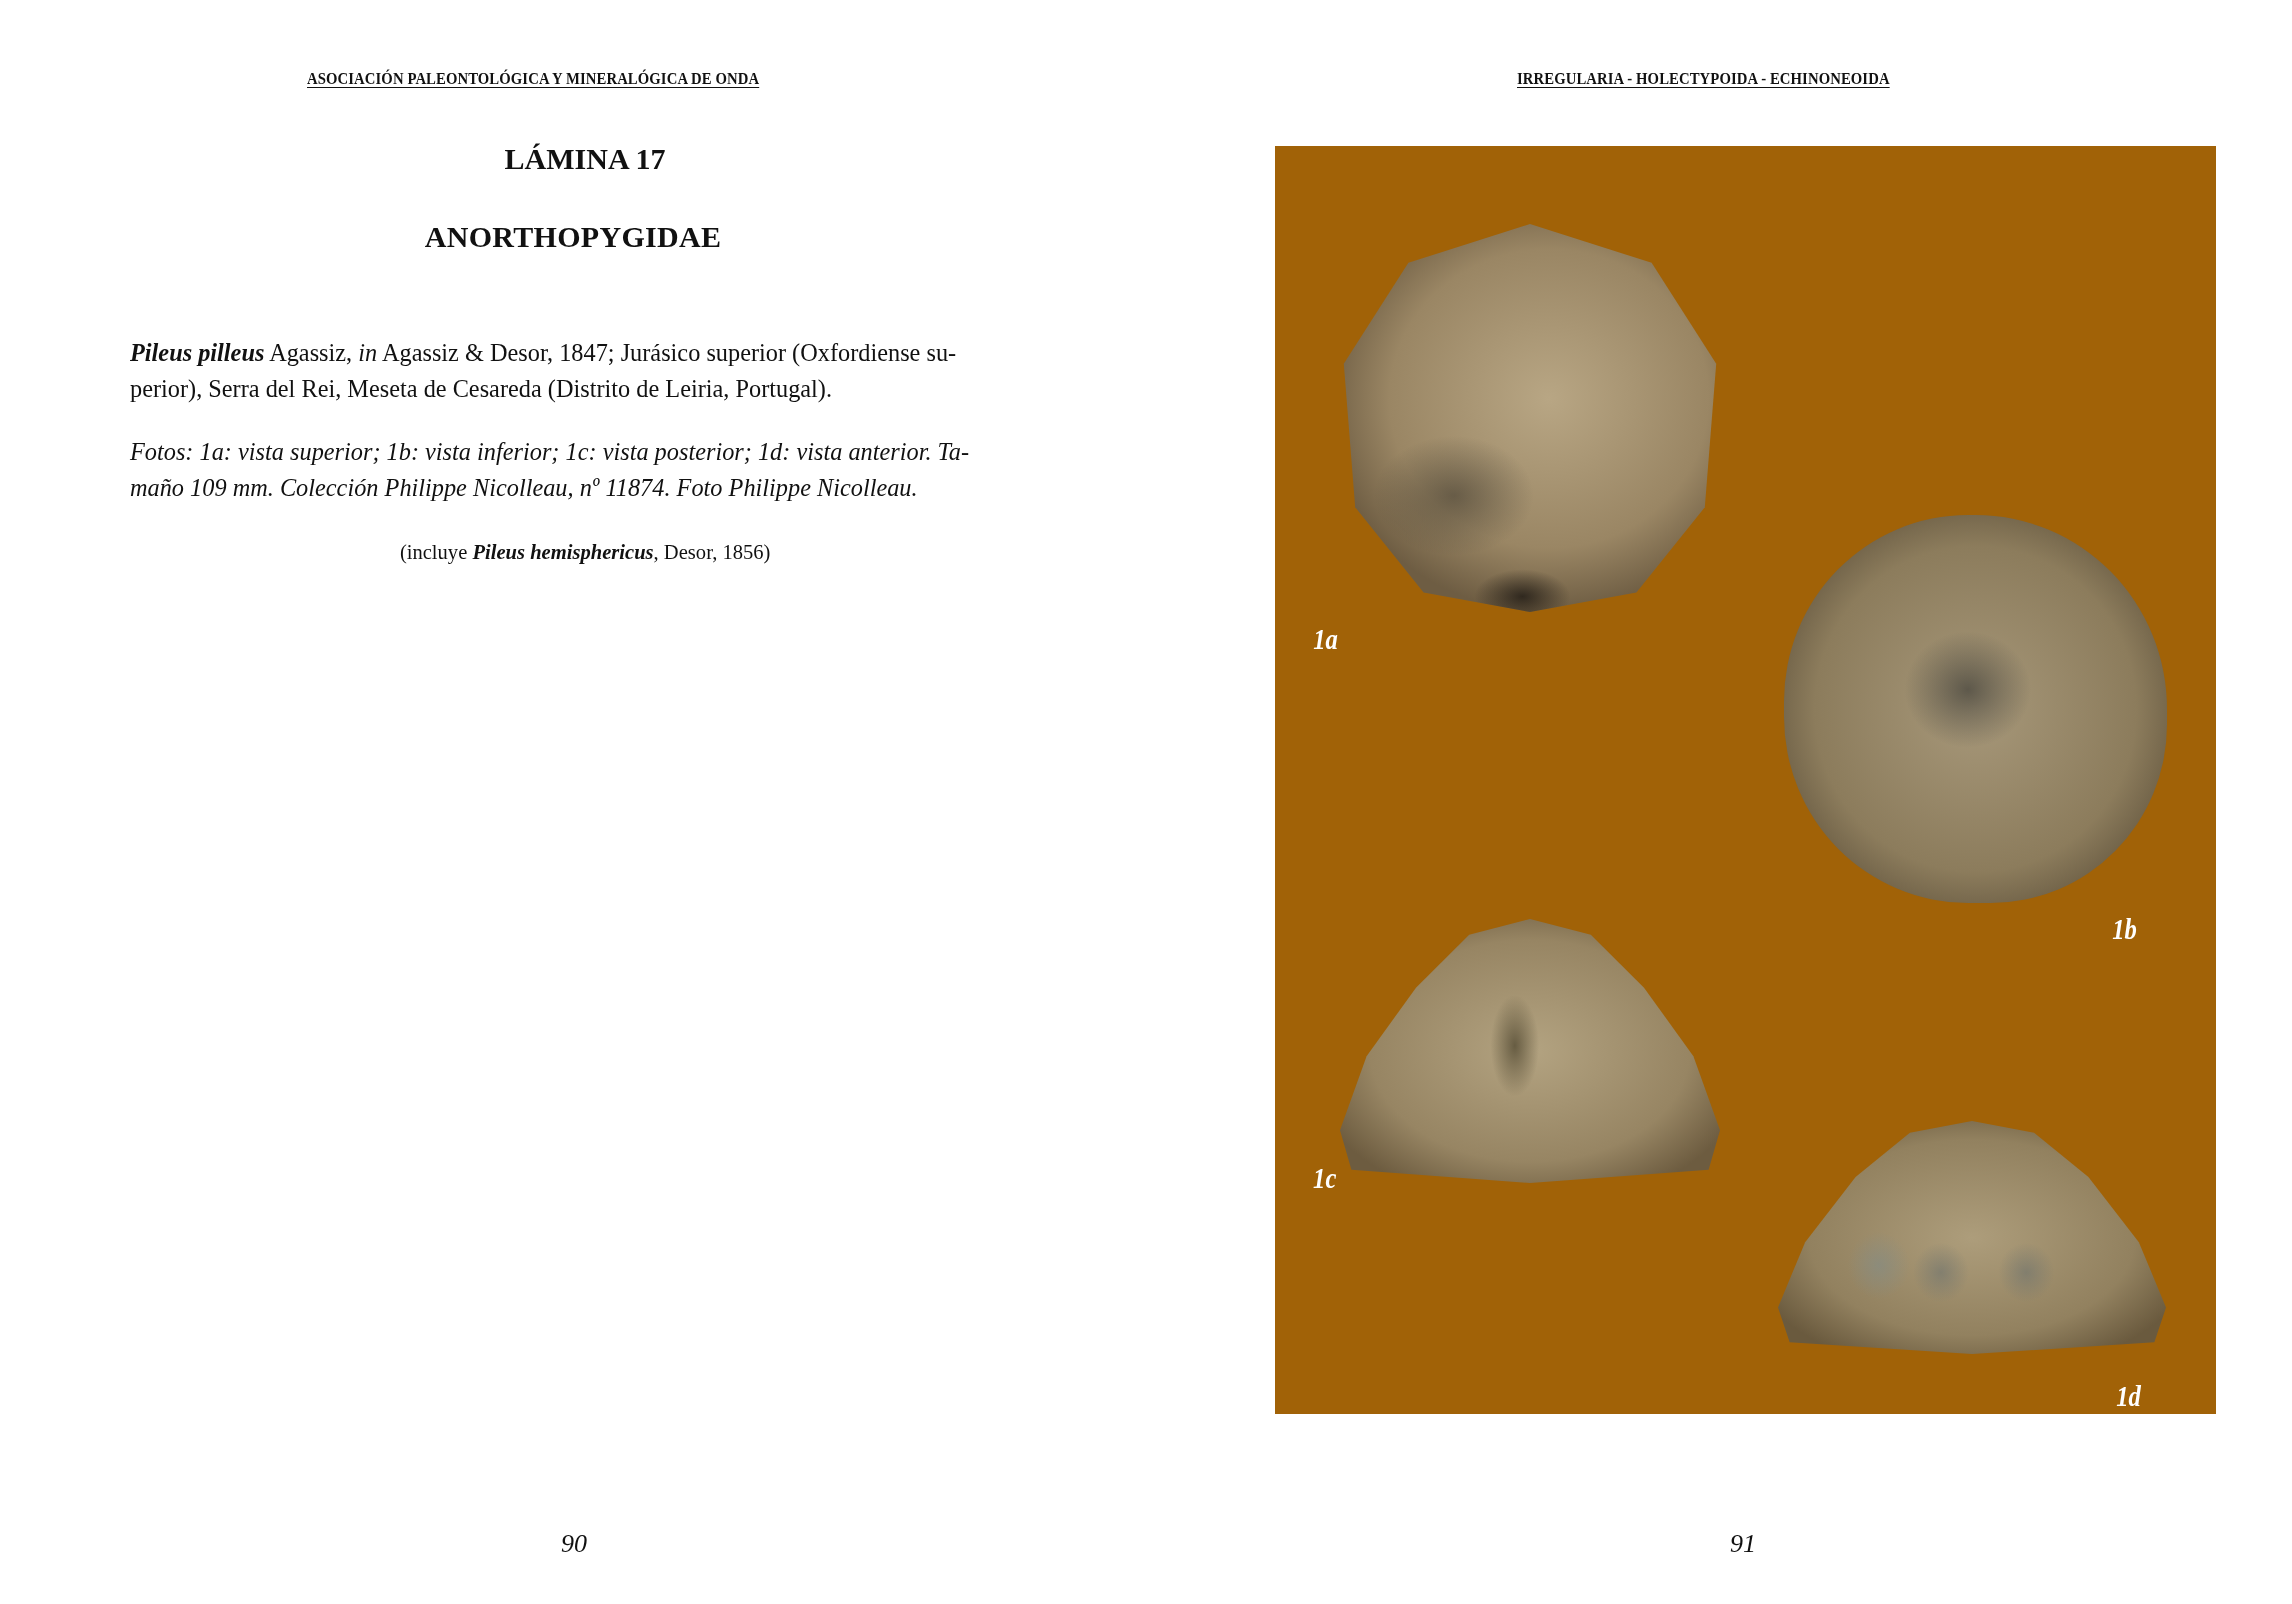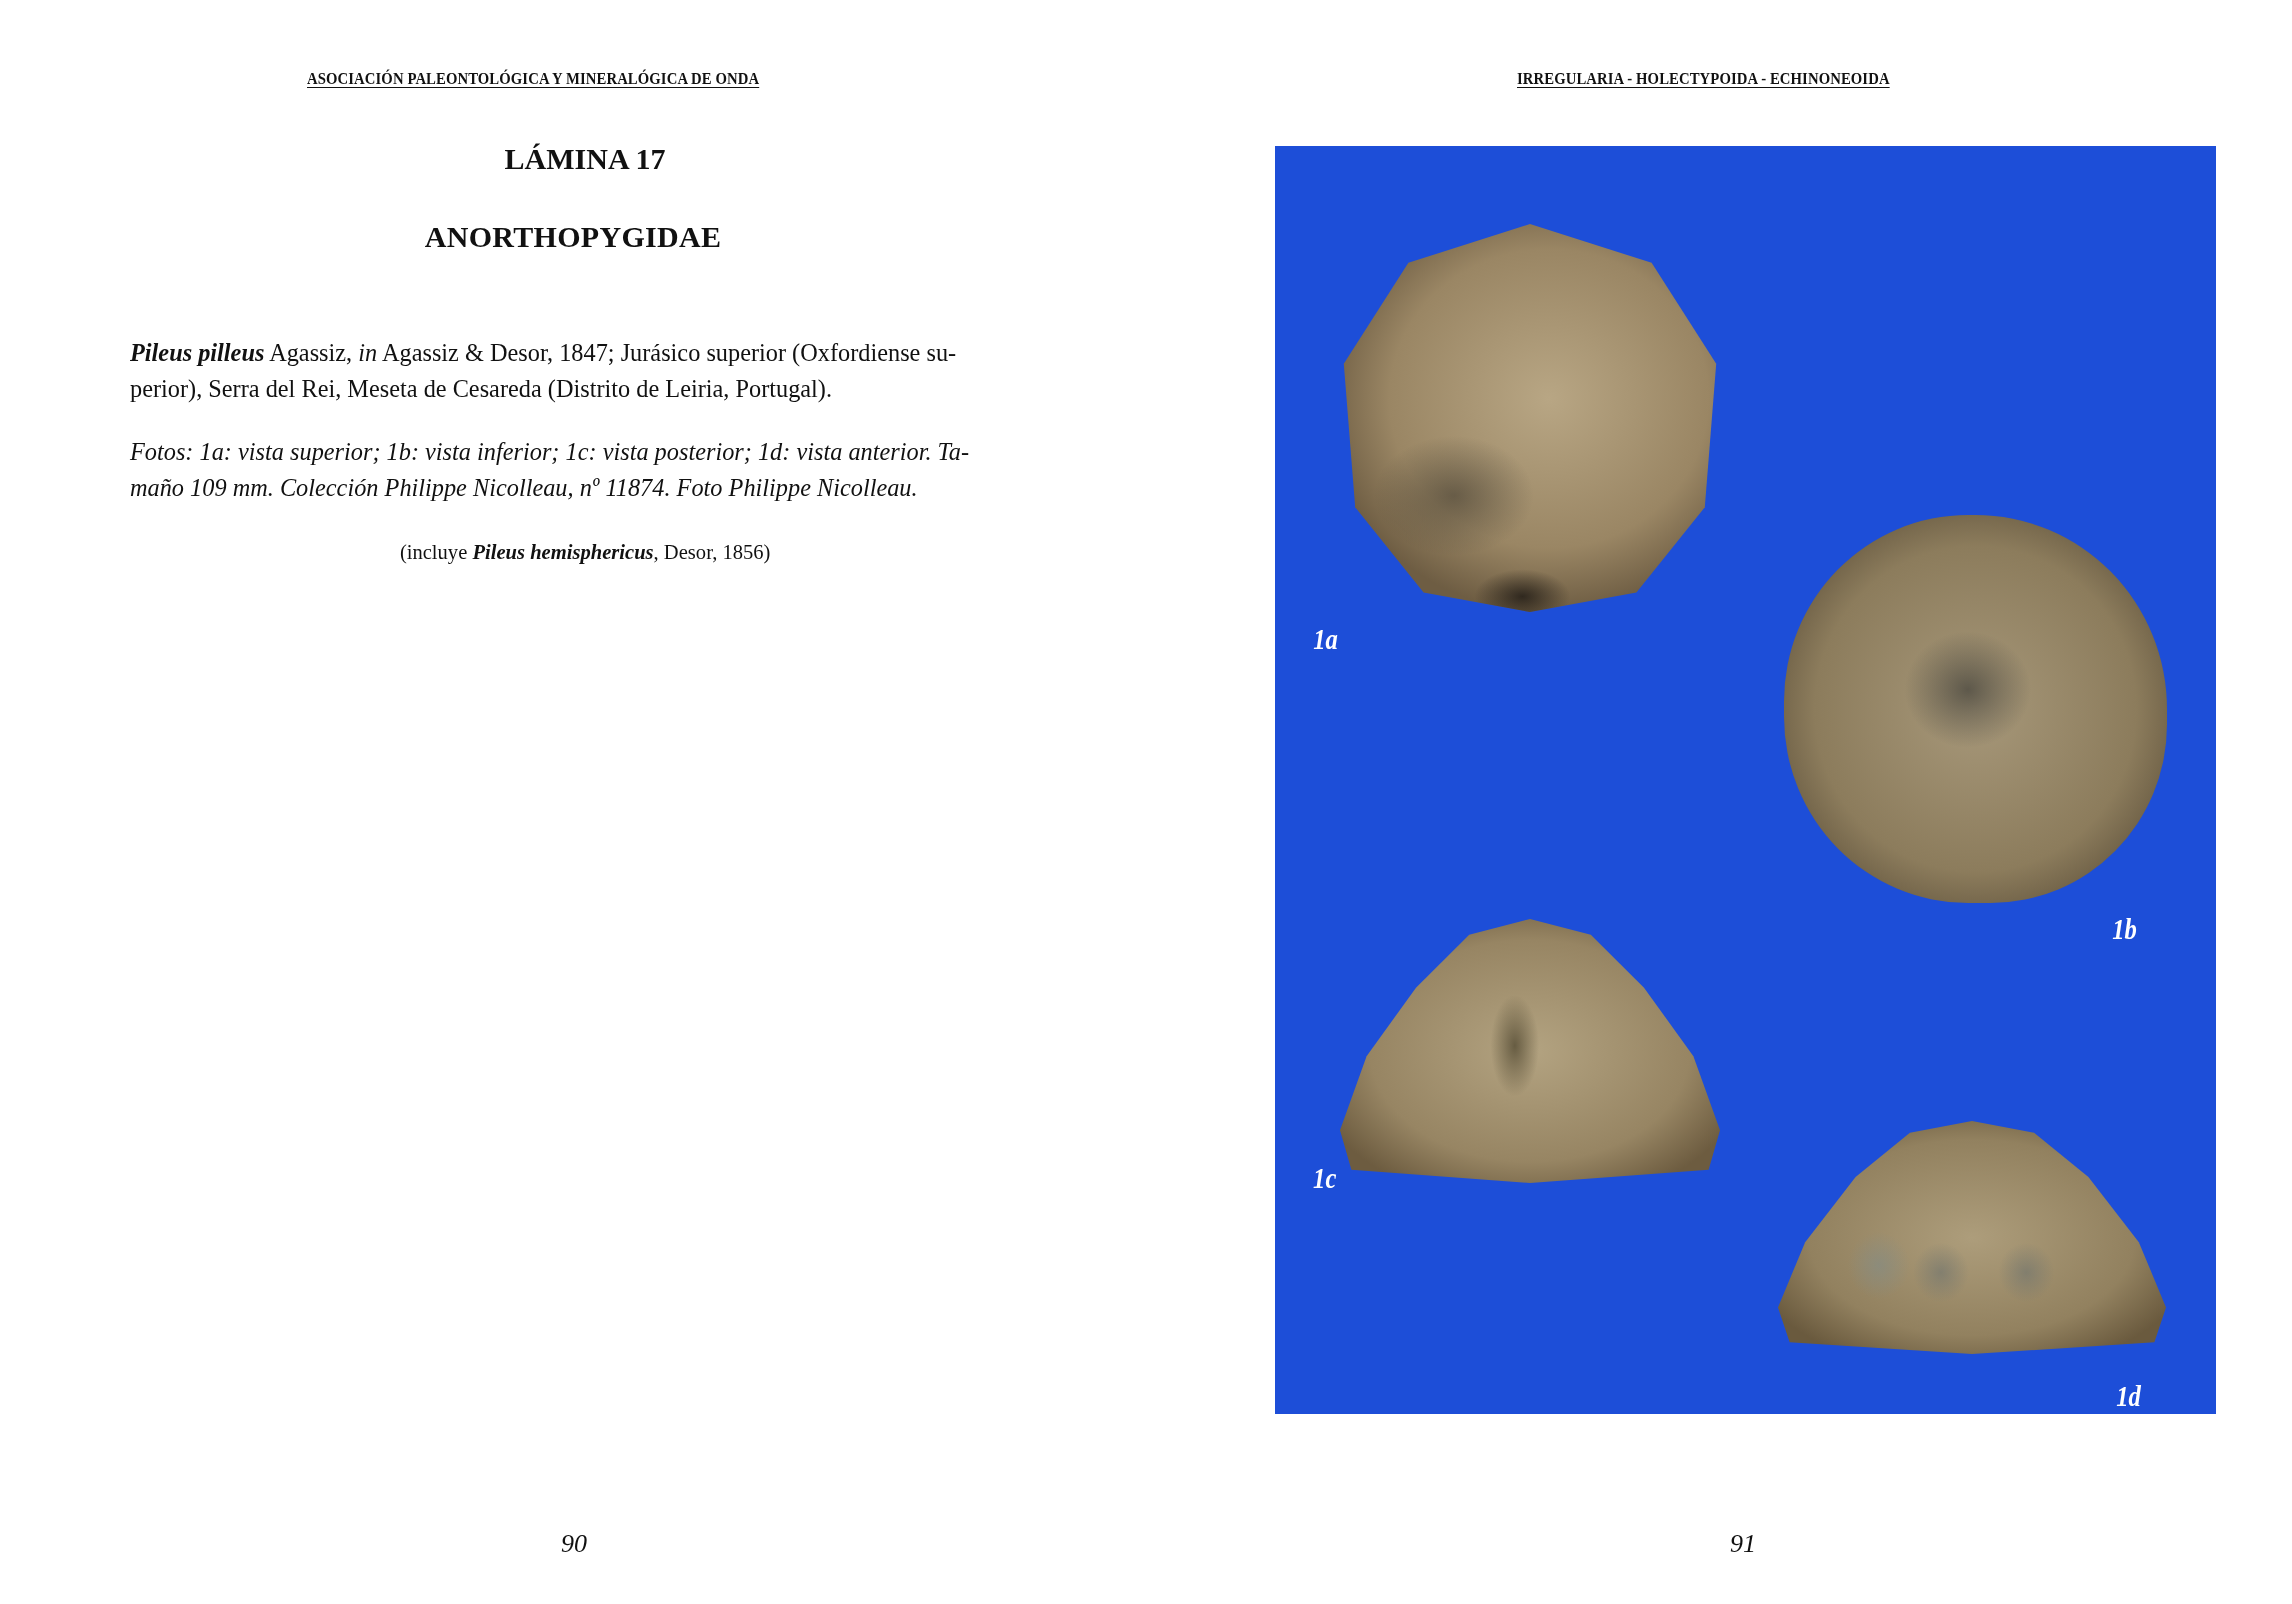--- a/index.html
+++ b/index.html
@@ -25,21 +25,21 @@
   .para .line { display:block; white-space:nowrap; transform:scaleX(0.935); transform-origin:left center; }
   .para1 { top:335px; }
   .para2 { top:434px;font-style:italic; }
   .includes { position:absolute; top:539px; left:0; width:1146px; text-align:center; font-size:22px;margin-left:12px; }
   .includes span.inner { display:inline-block; transform:scaleX(0.935); }
 
   .page-number { position:absolute; top:1529px; font-size:26px;font-style:italic; }
   .page-left .page-number { left:561px; }
   .page-right .page-number { left:584px; }
 
-  .plate { position:absolute; left:129px; top:146px; width:941px; height:1268px; background:#1d4ed8; }
+  .plate { position:absolute; left:129px; top:146px; width:941px; height:1268px; background:#a16207; }
   .specimen { position:absolute; }
   .fig-label { position:absolute; color:#ffffff; font-style:italic; font-weight:bold; font-size:29px;
                font-family:"Liberation Serif", serif; transform:scaleX(0.85); }
 
   
   .s1a { left:65px; top:78px; width:380px; height:388px;
          clip-path:polygon(50% 0%, 82% 10%, 99% 36%, 96% 73%, 78% 95%, 50% 100%, 22% 95%, 4% 73%, 1% 36%, 18% 10%);
          background:
            radial-gradient(ellipse 30% 22% at 30% 70%, rgba(60,55,45,0.55), transparent 70%),
            radial-gradient(ellipse 18% 10% at 48% 96%, rgba(30,25,20,0.8), transparent 70%),

